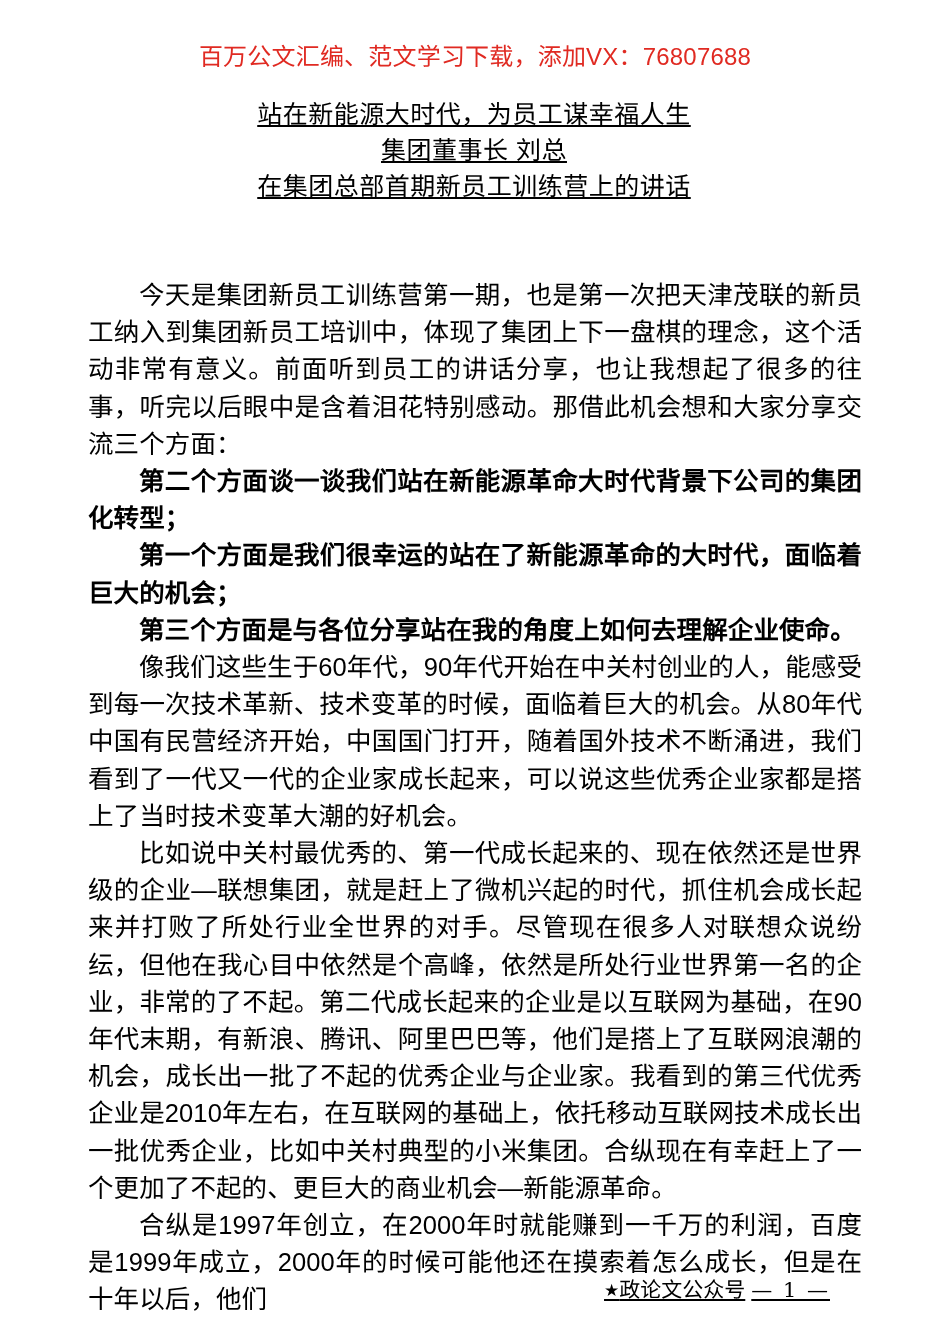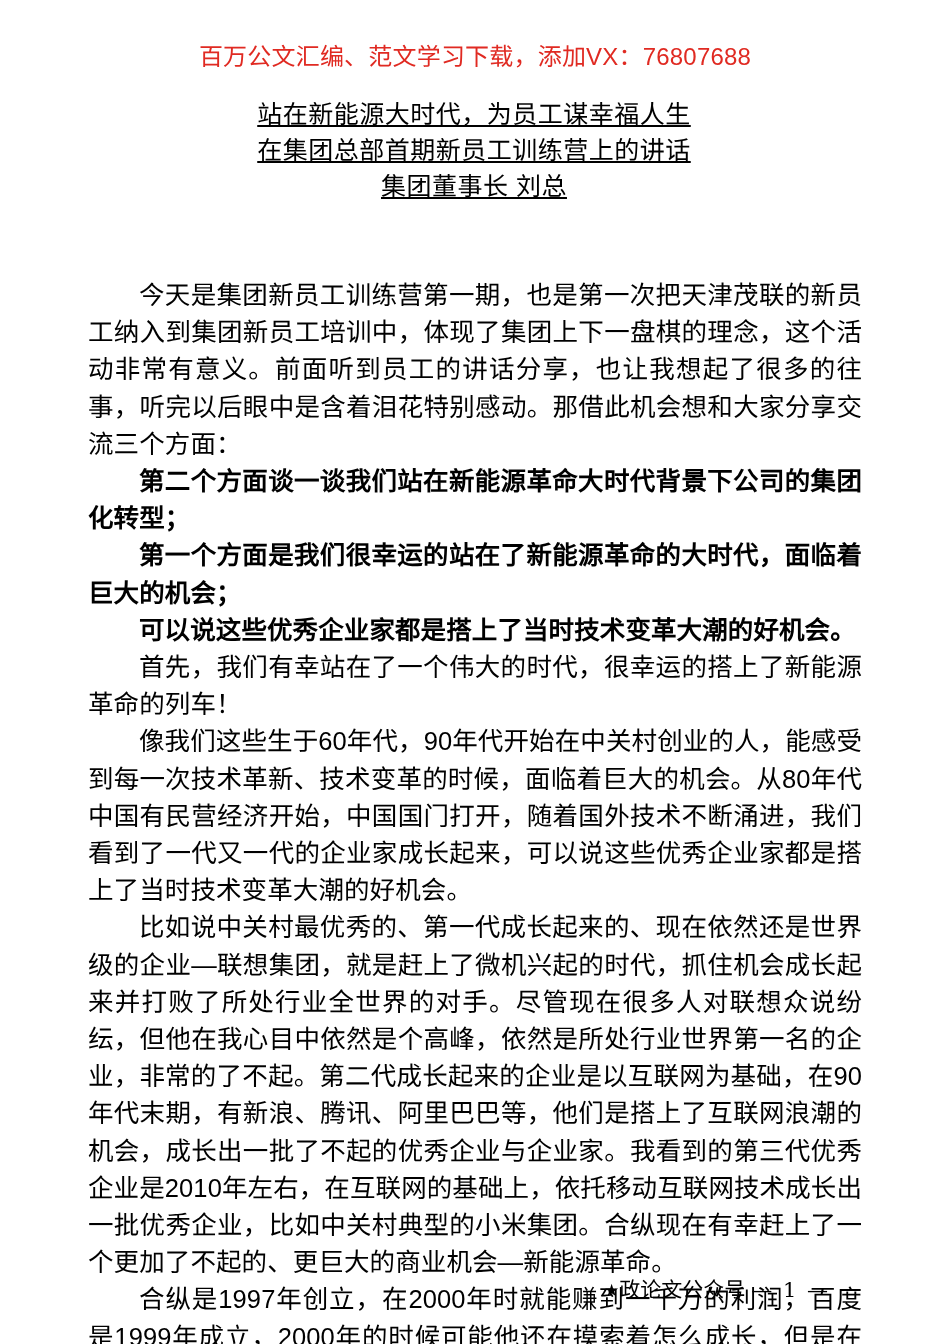--- a/index.html
+++ b/index.html
@@ -78,50 +78,50 @@
   .footer {
     position: absolute;
     top: 1276px;
     left: 88px;
     width: 742px;
     text-align: right;
     font-size: 21px;
     line-height: 28px;
     font-family: "DejaVu Serif", "Liberation Serif", serif;
     white-space: nowrap;
+    text-decoration: underline;
   }
   .footer .star {
     font-family: "DejaVu Sans", sans-serif;
     font-size: 17px;
     vertical-align: 1px;
   }
   .footer .pg {
     letter-spacing: 2px;
     margin-left: 6px;
   }
 </style>
 </head>
 <body>
 
 <div class="page">
 
   <div class="promo-banner">百万公文汇编、范文学习下载，添加VX：76807688</div>
 
   <div class="title-block">
     <div class="title-line">站在新能源大时代，为员工谋幸福人生</div>
+    <div class="title-line">集团董事长  刘总</div>
     <div class="title-line">在集团总部首期新员工训练营上的讲话</div>
-    <div class="title-line">集团董事长  刘总</div>
   </div>
 
   <div class="body-block">
     <p class="para">今天是集团新员工训练营第一期，也是第一次把天津茂联的新员工纳入到集团新员工培训中，体现了集团上下一盘棋的理念，这个活动非常有意义。前面听到员工的讲话分享，也让我想起了很多的往事，听完以后眼中是含着泪花特别感动。那借此机会想和大家分享交流三个方面：</p>
     <p class="para bold">第二个方面谈一谈我们站在新能源革命大时代背景下公司的集团化转型；</p>
     <p class="para bold">第一个方面是我们很幸运的站在了新能源革命的大时代，面临着巨大的机会；</p>
-    <p class="para bold">可以说这些优秀企业家都是搭上了当时技术变革大潮的好机会。</p>
-    <p class="para">首先，我们有幸站在了一个伟大的时代，很幸运的搭上了新能源革命的列车！</p>
+    <p class="para bold">第三个方面是与各位分享站在我的角度上如何去理解企业使命。</p>
     <p class="para">像我们这些生于60年代，90年代开始在中关村创业的人，能感受到每一次技术革新、技术变革的时候，面临着巨大的机会。从80年代中国有民营经济开始，中国国门打开，随着国外技术不断涌进，我们看到了一代又一代的企业家成长起来，可以说这些优秀企业家都是搭上了当时技术变革大潮的好机会。</p>
     <p class="para">比如说中关村最优秀的、第一代成长起来的、现在依然还是世界级的企业—联想集团，就是赶上了微机兴起的时代，抓住机会成长起来并打败了所处行业全世界的对手。尽管现在很多人对联想众说纷纭，但他在我心目中依然是个高峰，依然是所处行业世界第一名的企业，非常的了不起。第二代成长起来的企业是以互联网为基础，在90年代末期，有新浪、腾讯、阿里巴巴等，他们是搭上了互联网浪潮的机会，成长出一批了不起的优秀企业与企业家。我看到的第三代优秀企业是2010年左右，在互联网的基础上，依托移动互联网技术成长出一批优秀企业，比如中关村典型的小米集团。合纵现在有幸赶上了一个更加了不起的、更巨大的商业机会—新能源革命。</p>
     <p class="para">合纵是1997年创立，在2000年时就能赚到一千万的利润，百度是1999年成立，2000年的时候可能他还在摸索着怎么成长，但是在十年以后，他们</p>
   </div>
 
   <div class="footer"><span class="star">★</span><span>政论文公众号</span><span class="pg">— 1 —</span></div>
 
 </div>
 
 </body></html>

